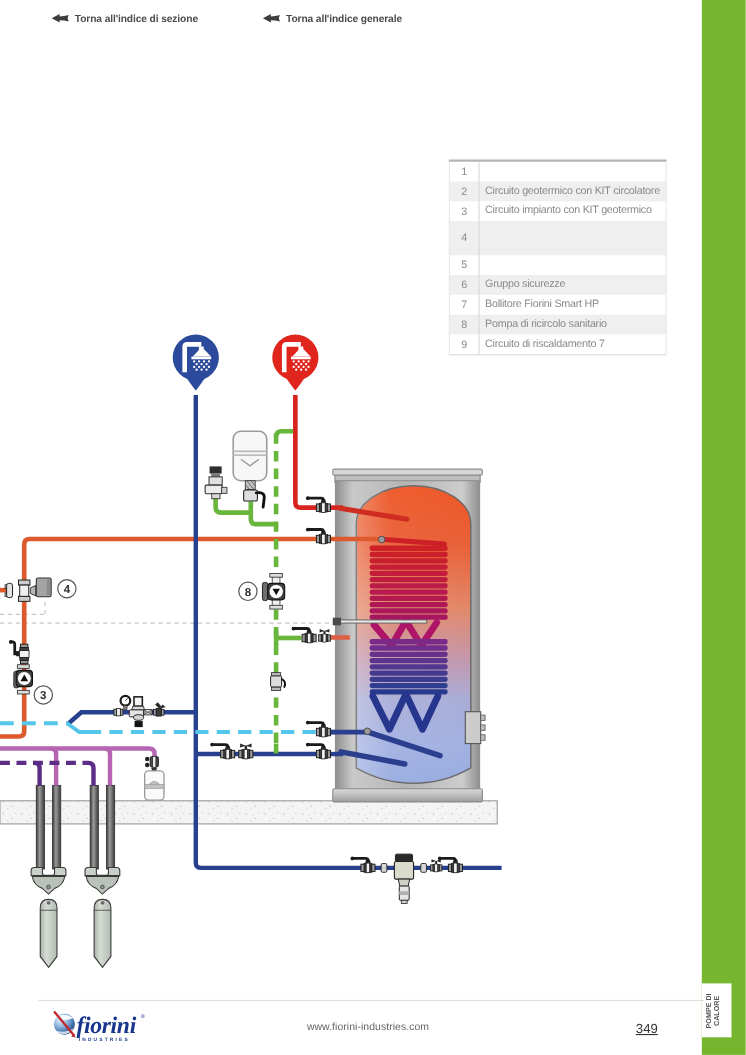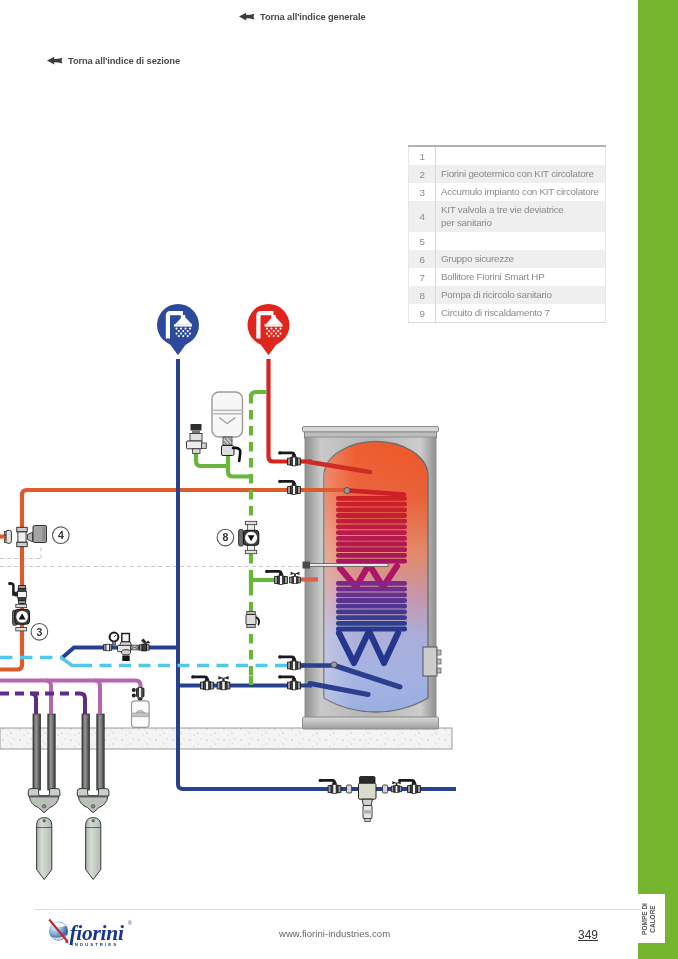--- a/index.html
+++ b/index.html
@@ -412,44 +412,43 @@
     <use href="#lblc" x="39.4" y="631.8"></use>
       <text x="39.4" y="635.6">3</text>
     <use href="#lblc" x="225.4" y="537.6"></use>
       <text x="225.4" y="541.4">8</text>
   </g>
 
   <circle cx="347" cy="490.5" r="3" fill="#9a9a9a" stroke="#444" stroke-width="0.8"></circle>
   <circle cx="334" cy="664.8" r="3" fill="#9a9a9a" stroke="#444" stroke-width="0.8"></circle>
 </svg>
 
-<div class="toplink" style="left:47px;margin-top:44px;">
+<div class="toplink" style="left:47px;">
   <svg width="16" height="9" viewBox="0 0 16 9">
       <path d="M0,4.6 L7.2,0.7 L7.2,2.9 C10,2.9 12.8,2.5 15.4,1.7 L14.5,4.6 L15.4,7.5 C12.8,6.7 10,6.3 7.2,6.3 L7.2,8.5 Z" fill="#3d3d3d"></path>
     </svg>Torna all'indice di sezione</div>
 <div class="toplink" style="left:239px;text-align:center;">
   <svg width="16" height="9" viewBox="0 0 16 9">
       <path d="M0,4.6 L7.2,0.7 L7.2,2.9 C10,2.9 12.8,2.5 15.4,1.7 L14.5,4.6 L15.4,7.5 C12.8,6.7 10,6.3 7.2,6.3 L7.2,8.5 Z" fill="#3d3d3d"></path>
     </svg>Torna all'indice generale</div>
 
 <div id="legend">
   <div class="row r1">
       <div class="num">1</div>
     </div>
   <div class="row r1 alt">
       <div class="num">2</div>
-      <div class="txt">Fiorini geotermico con KIT circolatore</div>
+      <div class="txt">Circuito geotermico con KIT circolatore</div>
     </div>
   <div class="row r1">
       <div class="num">3</div>
-      <div class="txt">Accumulo impianto con KIT circolatore</div>
+      <div class="txt">Circuito impianto con KIT geotermico</div>
     </div>
   <div class="row r2 alt">
       <div class="num">4</div>
-      <div class="txt">KIT valvola a tre vie deviatrice<br>per sanitario</div>
     </div>
   <div class="row r1">
       <div class="num">5</div>
     </div>
   <div class="row r1 alt">
       <div class="num">6</div>
       <div class="txt">Gruppo sicurezze</div>
     </div>
   <div class="row r1">
       <div class="num">7</div>

